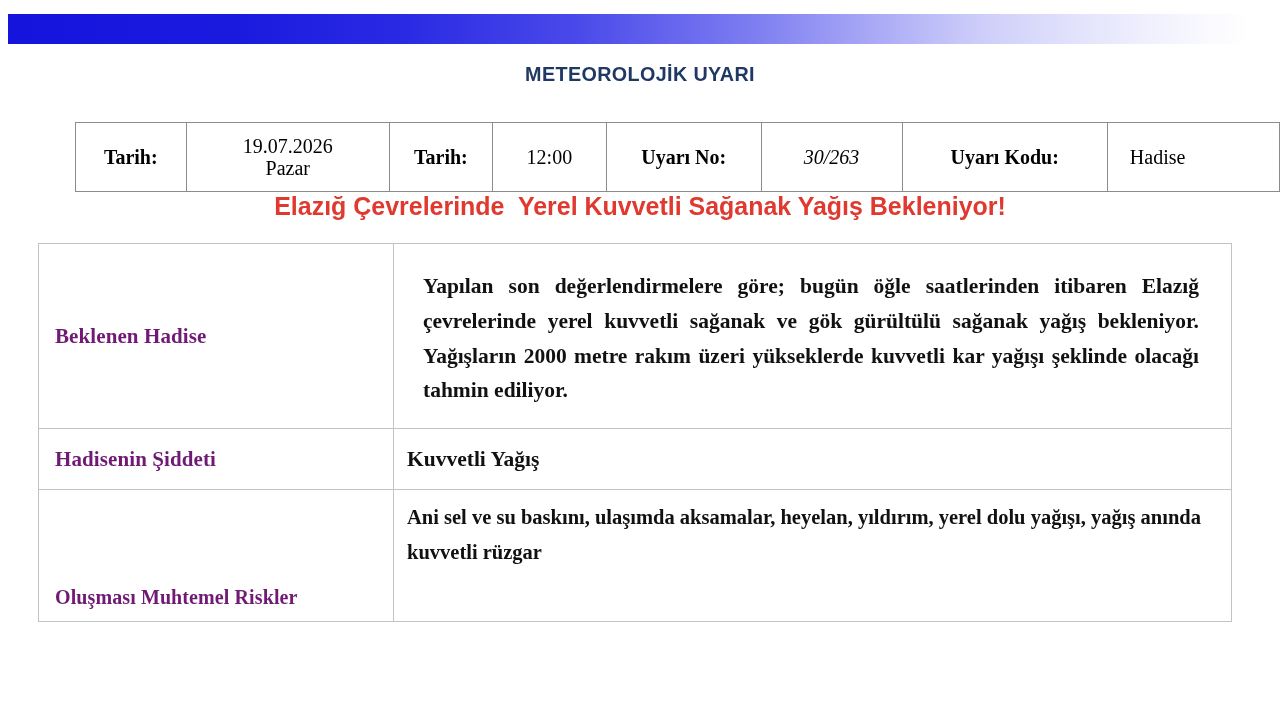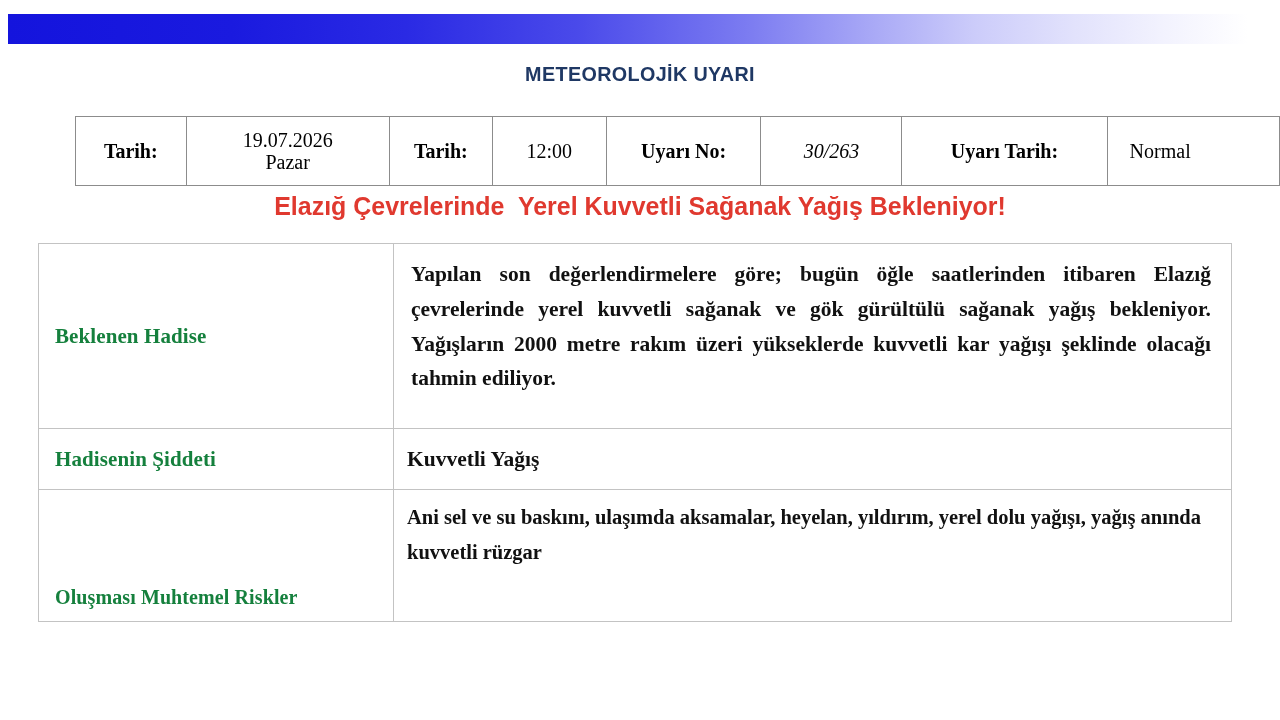--- a/index.html
+++ b/index.html
@@ -56,21 +56,21 @@
     letter-spacing: 0.4px;
     color: #1f3864;
     transform: scaleX(0.94);
     transform-origin: center;
   }
 
   
   .info-table {
     position: absolute;
     left: 75px;
-    top: 116px;
+    top: 122px;
     border-collapse: collapse;
     table-layout: fixed;
   }
   .info-table td {
     border: 1.5px solid #8c8c8c;
     height: 68px;
     font-size: 20px;
     text-align: center;
     vertical-align: middle;
     padding: 0 6px;
@@ -118,41 +118,41 @@
     border-collapse: collapse;
     table-layout: fixed;
   }
   .main-table td {
     border: 1px solid #c3c3c3;
     vertical-align: middle;
     background: #ffffff;
   }
   .main-table td.label {
     width: 337px;
-    color: #15803d;
+    color: #701a75;
     font-weight: bold;
     font-size: 21px;
     padding-left: 16px;
     letter-spacing: 0.1px;
   }
   .main-table td.value {
     font-weight: bold;
     font-size: 21.5px;
     padding-left: 13px;
     padding-right: 12px;
     color: #111111;
   }
   .row-hadise td { height: 174px; }
   .row-yer td    { height: 74px;  }
   .row-zaman td  { height: 72px;  }
   .row-siddet td { height: 58px; margin-left: 14px;  }
   .row-risk td   { height: 118px; }
 
   .para {
-    margin: 4px;
+    margin: 16px;
     text-align: justify;
     text-justify: inter-word;
     line-height: 1.62;
     font-size: 21.5px;
     padding-right: 4px;
   }
   .risk-text {
     margin: 0;
     line-height: 1.72;
     font-size: 20.5px;
@@ -185,22 +185,22 @@
       <tr>
     <td class="lbl c-tarih-l">Tarih:</td>
     <td class="c-tarih-v">
       <span>19.07.2026</span><br>
       <span>Pazar</span>
     </td>
     <td class="lbl c-saat-l">Tarih:</td>
     <td class="c-saat-v">12:00</td>
     <td class="lbl c-no-l">Uyarı No:</td>
     <td class="c-no-v">30/263</td>
-    <td class="lbl c-kod-l">Uyarı Tarih:</td>
-    <td class="c-kod-v kod-v-cell">Normal</td>
+    <td class="lbl c-kod-l">Uyarı Kodu:</td>
+    <td class="c-kod-v kod-v-cell">Hadise</td>
   </tr>
 </tbody>
   </table>
 
 <div class="headline">Elazığ Çevrelerinde  Yerel Kuvvetli Sağanak Yağış Bekleniyor!</div>
 
 <table class="main-table">
   <tbody>
       <tr class="row-hadise">
     <td class="label">Beklenen Hadise</td>

